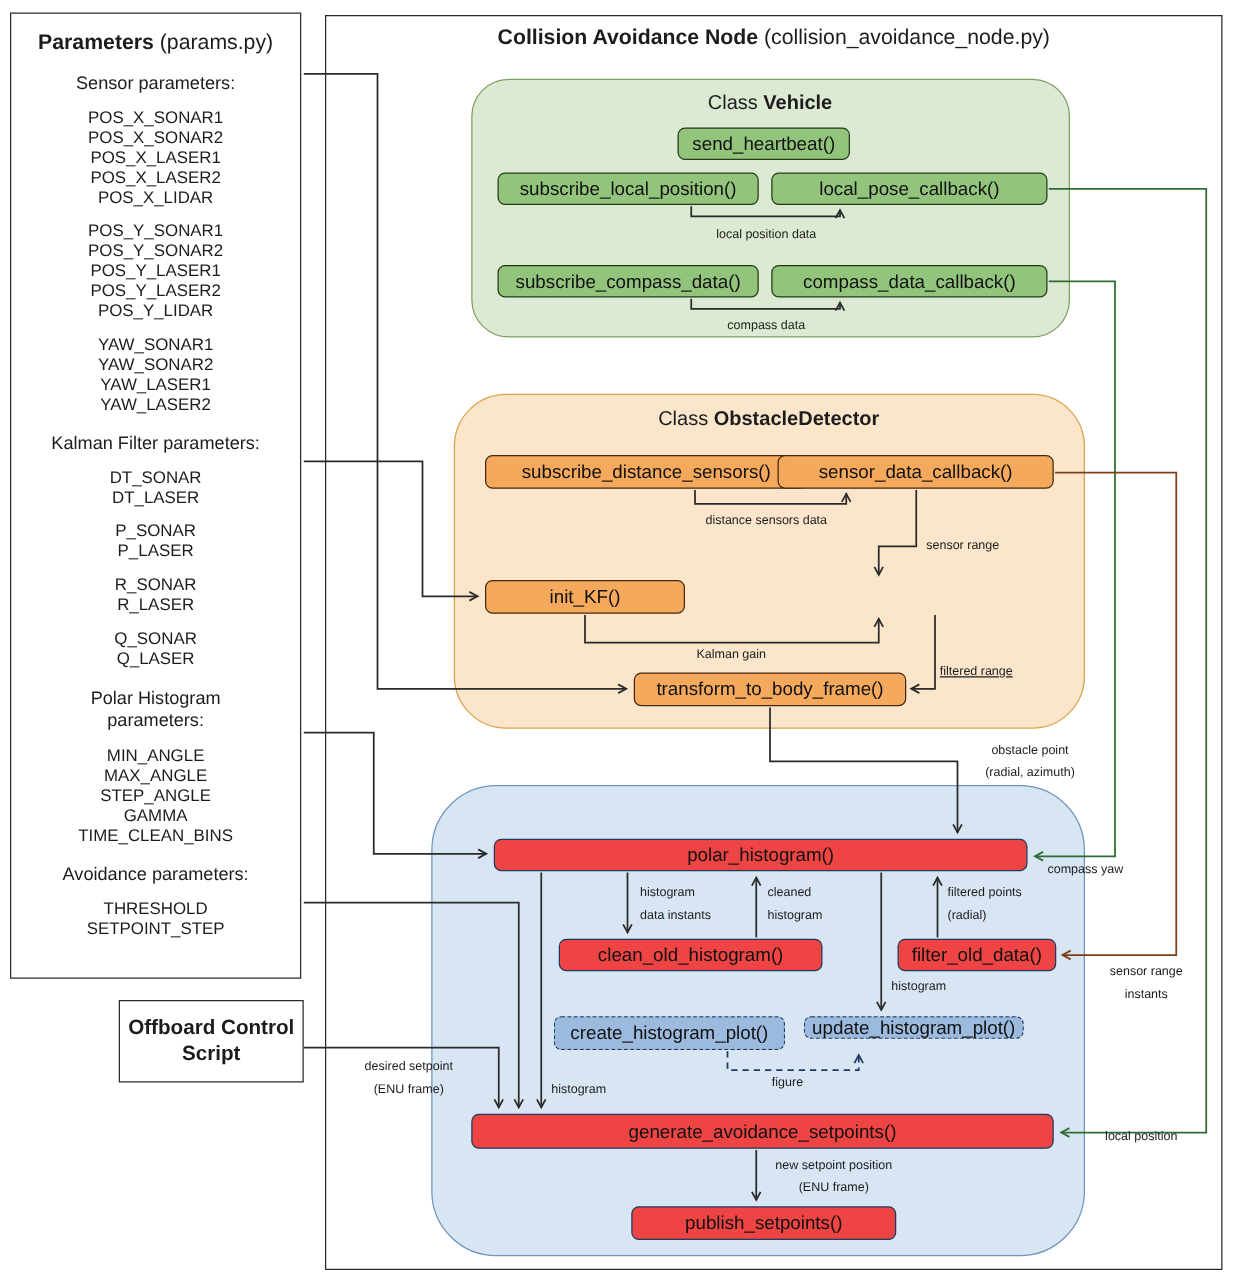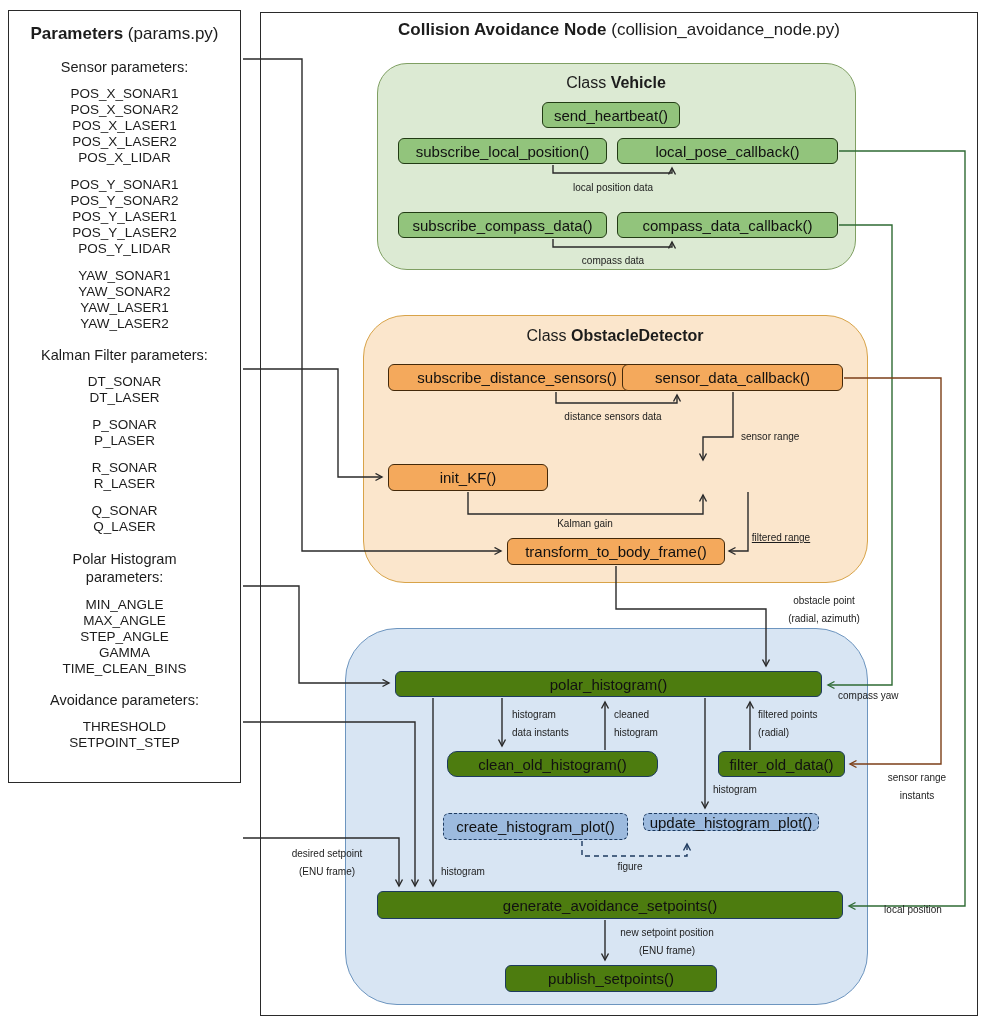--- a/index.html
+++ b/index.html
@@ -34,21 +34,21 @@
             border:1.6px solid #d8a348;border-radius:42px;}
   .c-blue{left:345px;top:628px;width:523px;height:377px;background:#d8e5f3;
           border:1.6px solid #6d95bf;border-radius:52px;}
   .class-title{position:absolute;font-size:16px;white-space:nowrap;transform:translateX(-50%);z-index:3;}
 
   
   .fbox{position:absolute;border-radius:6px;display:flex;align-items:center;justify-content:center;
         font-size:15px;color:#111;box-sizing:border-box;z-index:3;white-space:nowrap;}
   .fg{background:#92c47c;border:1.8px solid #223b14;}
   .fo{background:#f4a95c;border:1.8px solid #43290a;}
-  .fb{background:#4d7c0f;border:1.8px solid #1d3a5f;text-align:right;}
+  .fb{background:#ef4444;border:1.8px solid #1d3a5f;text-align:right;}
   .fdash{background:#9cbade;border:1.7px dashed #1d3a5f;}
 
   
   .lbl{position:absolute;font-size:10px;line-height:18px;white-space:nowrap;z-index:4;}
   .lc{transform:translateX(-50%);text-align:center;}
 
   svg.wires{position:absolute;left:0;top:0;z-index:2;pointer-events:none;}
 </style>
 </head>
 <body>
@@ -107,20 +107,24 @@
       <div class="param">TIME_CLEAN_BINS</div>
     </div>
 
     <div class="section-label">Avoidance parameters:</div>
     <div class="pgroup">
       <div class="param">THRESHOLD</div>
       <div class="param">SETPOINT_STEP</div>
     </div>
   </div>
 
+  <div class="offboard">
+    <span>Offboard Control</span>
+    <span>Script</span>
+  </div>
 
   <div class="main-box"></div>
   <div class="main-title"><b>Collision Avoidance Node</b><span> (collision_avoidance_node.py)</span></div>
 
   <div class="container c-green"></div>
   <div class="container c-orange"></div>
   <div class="container c-blue"></div>
 
   <div class="class-title" style="left:616px;top:74px;"><span>Class </span><b>Vehicle</b></div>
   <div class="class-title" style="left:615px;top:327px;"><span>Class </span><b>ObstacleDetector</b></div>
@@ -183,21 +187,21 @@
   <div class="fbox fg" style="left:617px;top:138px;width:221px;height:26px;">local_pose_callback()</div>
   <div class="fbox fg" style="left:398px;top:212px;width:209px;height:26px;">subscribe_compass_data()</div>
   <div class="fbox fg" style="left:617px;top:212px;width:221px;height:26px;">compass_data_callback()</div>
 
   <div class="fbox fo" style="left:388px;top:364px;width:258px;height:27px;">subscribe_distance_sensors()</div>
   <div class="fbox fo" style="left:622px;top:364px;width:221px;height:27px;">sensor_data_callback()</div>
   <div class="fbox fo" style="left:388px;top:464px;width:160px;height:27px;">init_KF()</div>
   <div class="fbox fo" style="left:507px;top:538px;width:218px;height:27px;">transform_to_body_frame()</div>
 
   <div class="fbox fb" style="left:395px;top:671px;width:427px;height:26px;">polar_histogram()</div>
-  <div class="fbox fb" style="left:447px;top:751px;width:211px;height:26px;border-radius:10px;">clean_old_histogram()</div>
+  <div class="fbox fb" style="left:447px;top:751px;width:211px;height:26px;">clean_old_histogram()</div>
   <div class="fbox fb" style="left:718px;top:751px;width:127px;height:26px;">filter_old_data()</div>
   <div class="fbox fdash" style="left:443px;top:813px;width:185px;height:27px;">create_histogram_plot()</div>
   <div class="fbox fdash" style="left:643px;top:813px;width:176px;height:18px;">update_histogram_plot()</div>
   <div class="fbox fb" style="left:377px;top:891px;width:466px;height:28px;">generate_avoidance_setpoints()</div>
   <div class="fbox fb" style="left:505px;top:965px;width:212px;height:27px;">publish_setpoints()</div>
 
   <div class="lbl lc" style="left:613px;top:179px;">local position data</div>
   <div class="lbl lc" style="left:613px;top:252px;">compass data</div>
   <div class="lbl lc" style="left:613px;top:408px;">distance sensors data</div>
   <div class="lbl" style="left:741px;top:428px;">sensor range</div>

